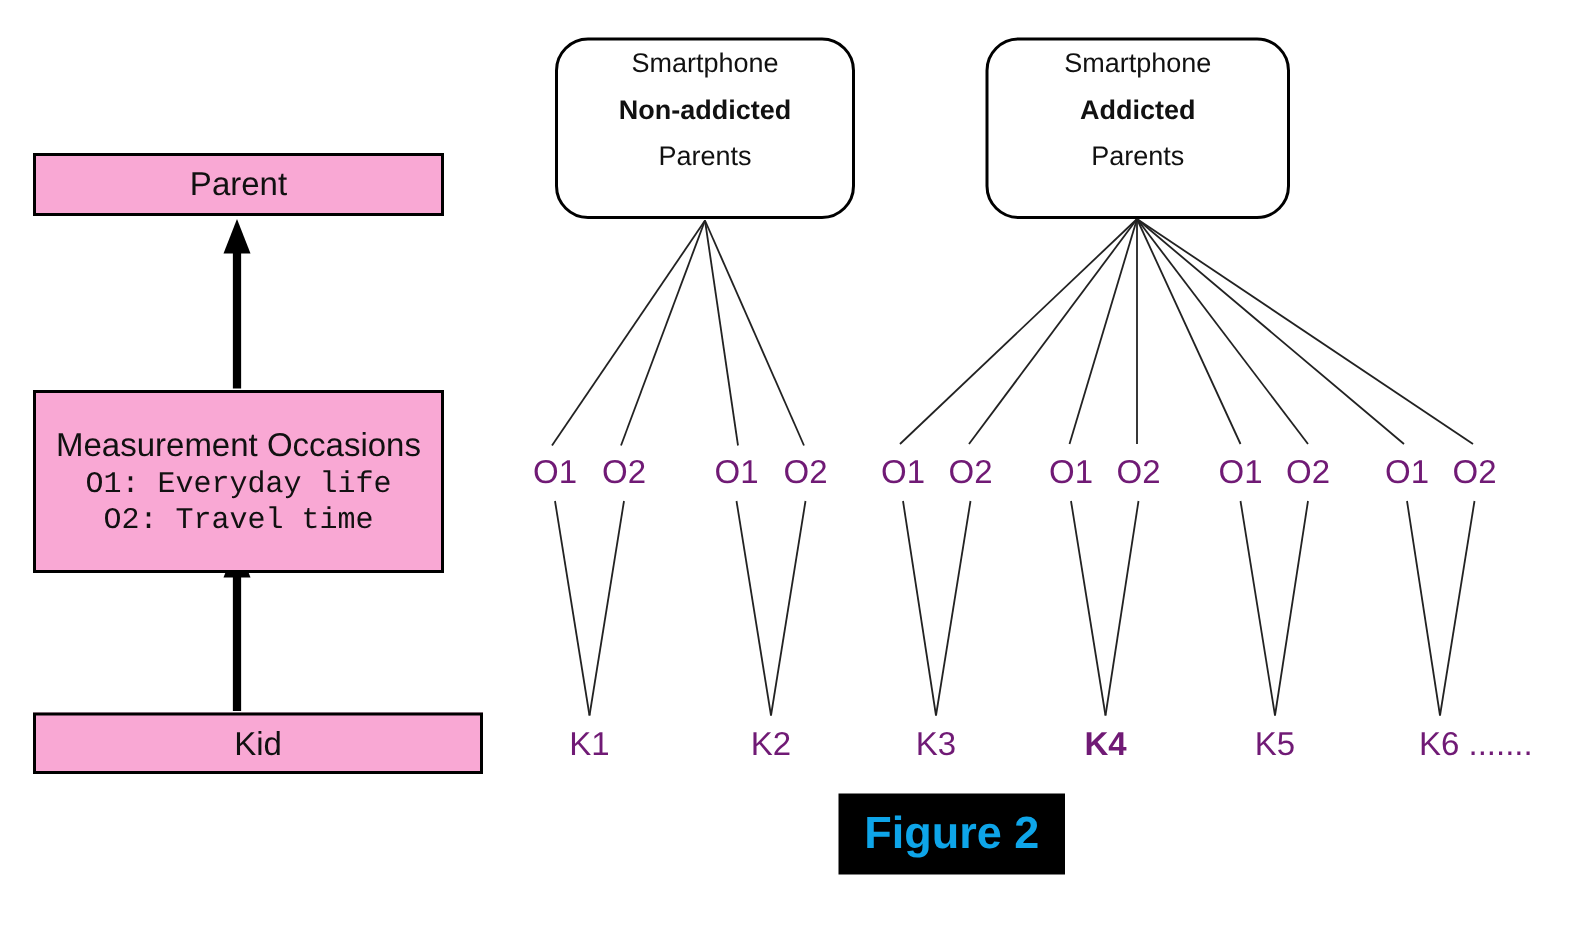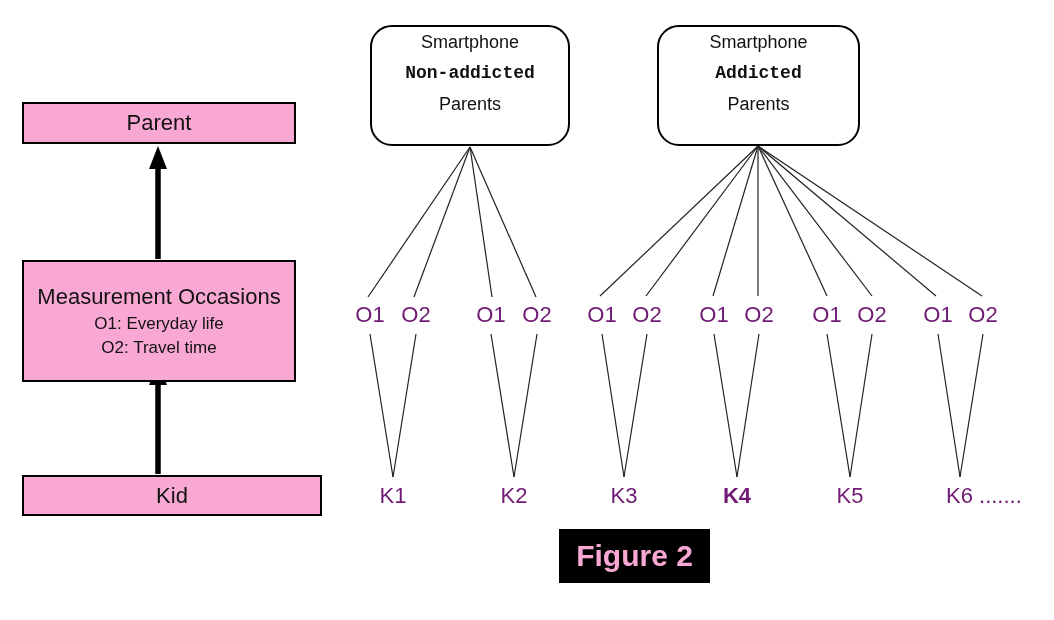--- a/index.html
+++ b/index.html
@@ -53,37 +53,37 @@
     border-radius: 22px;
     background: #ffffff;
     display: flex;
     flex-direction: column;
     align-items: center;
     justify-content: flex-start;
     text-align: center;
     line-height: 31px;
     font-size: 18px;
   }
-  .round-box .bold-line { font-weight: bold; font-family: Liberation Mono, monospace; }
+  .round-box .bold-line { font-weight: bold; }
   .box-label-lg { font-size: 22px; }
   .meas-title { font-size: 22px; line-height: 30px; }
-  .meas-sub { font-size: 17px; line-height: 24px; }
+  .meas-sub { font-size: 20px; line-height: 24px; font-family: Liberation Mono, monospace; }
   .o-label, .k-label {
     position: absolute;
     font-size: 22px;
     white-space: nowrap;
     color: #701a75;
   }
   .centered { transform: translateX(-50%); }
   .caption-box {
     position: absolute;
     left: 559px; top: 529px;
     width: 151px; height: 54px;
     background: #000000;
-    color: #f9a8d4;
+    color: #0ea5e9;
     display: flex;
     align-items: center;
     justify-content: center;
     font-size: 30px;
     font-weight: bold;
   }
 </style>
 </head>
 <body>
 

